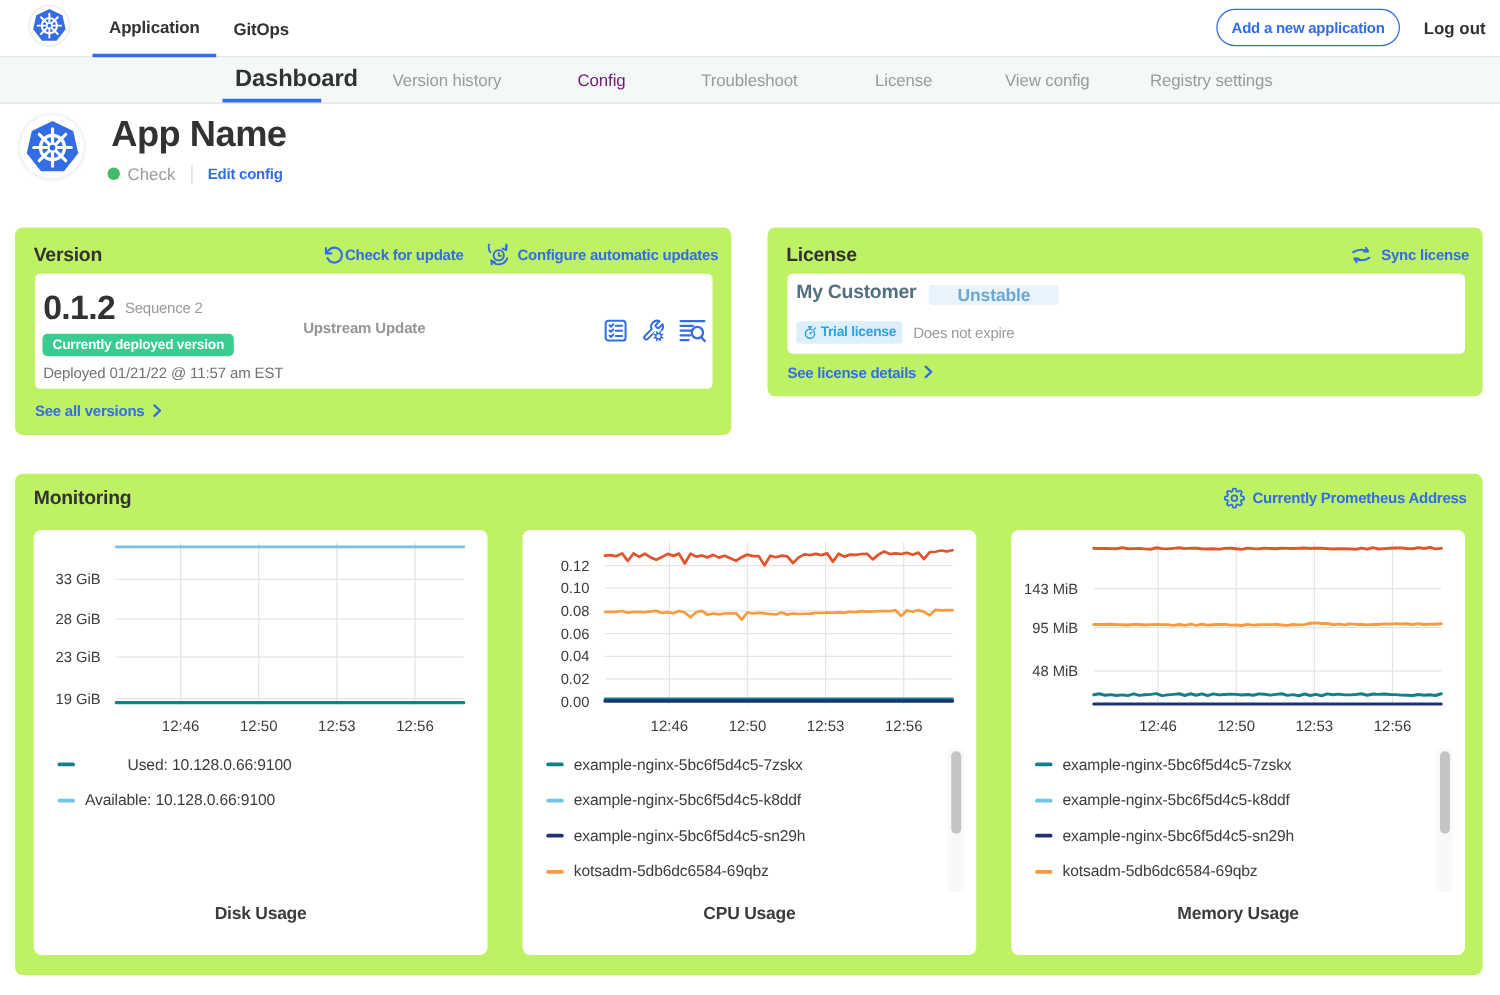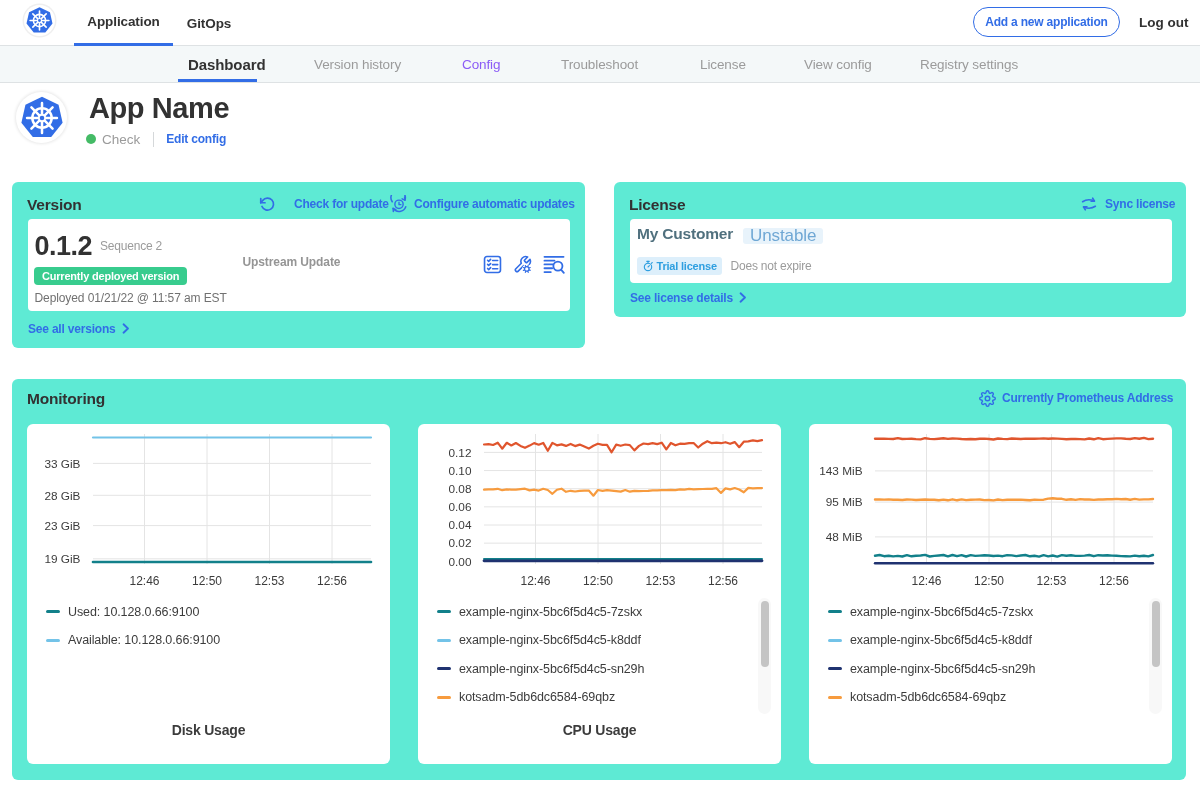--- a/index.html
+++ b/index.html
@@ -1,18 +1,18 @@
 <!DOCTYPE html>
 <html><head><meta charset="utf-8"><style>
 
 * { margin:0; padding:0; box-sizing:border-box; }
 body { width:1200px; height:796px; position:relative; background:#fff;
   font-family:"Liberation Sans",sans-serif; overflow:hidden;}
 .link { color:#326de6; font-weight:bold; font-size:12px; letter-spacing:-0.2px; white-space:nowrap; }
-.card { position:absolute; background:#5eead4; border-radius:6px; }
+.card { position:absolute; background:#bef264; border-radius:6px; }
 .white { position:absolute; background:#fff; border-radius:4px; }
 .hdr { position:absolute; font-size:15.5px; font-weight:bold; color:#323232; letter-spacing:-0.2px;}
 .iconrow { position:absolute; display:flex; align-items:center; white-space:nowrap; }
 .legend-dash { display:inline-block; width:14px; height:3px; border-radius:2px; flex:none;}
 .ltxt { font-size:12.5px; color:#3c3c3c; margin-left:8px; letter-spacing:-0.1px; white-space:nowrap;}
 </style></head><body>
 <div style="position:absolute;left:0px;top:0px;width:1200px;height:46px;background:#fff;border-bottom:1px solid #dee2e4;"></div>
 <div style="position:absolute;left:24px;top:5px;width:31px;height:31px;border-radius:50%;background:#fff;box-shadow:0 0 0 1.5px #efefef;display:flex;align-items:center;justify-content:center;">
     <svg width="29" height="29" viewBox="0 0 100 100">
       <polygon points="50.0,4.0 86.0,21.3 94.8,60.2 70.0,91.4 30.0,91.4 5.2,60.2 14.0,21.3" fill="#326de6"></polygon>
@@ -28,24 +28,24 @@
         <line x1="43.6" y1="43.6" x2="27.0" y2="27.0"></line>
       </g>
       <circle cx="50" cy="50" r="7" fill="#326de6" stroke="#fff" stroke-width="4"></circle>
     </svg>
   </div>
 <div style="position:absolute;left:74px;top:0px;width:99px;height:46px;border-bottom:3px solid #326de6;display:flex;align-items:center;justify-content:center;font-size:13.5px;font-weight:bold;color:#323232;letter-spacing:-0.1px;">Application</div>
 <div style="position:absolute;left:173px;top:0px;width:72px;height:46px;display:flex;align-items:center;justify-content:center;font-size:13.5px;font-weight:bold;color:#323232;letter-spacing:-0.1px;">GitOps</div>
 <div style="position:absolute;left:973px;top:7px;width:147px;height:30px;border:1px solid #326de6;border-radius:16px;display:flex;align-items:center;justify-content:center;font-size:12px;font-weight:bold;color:#326de6;letter-spacing:-0.2px;white-space:nowrap;">Add a new application</div>
 <div style="position:absolute;left:1139px;top:0px;height:45px;display:flex;align-items:center;font-size:13.5px;font-weight:bold;color:#323232;">Log out</div>
 <div style="position:absolute;left:0px;top:46px;width:1200px;height:37px;background:#f4f8f9;border-bottom:1px solid #dee2e4;"></div>
-<div style="position:absolute;left:188px;top:46px;height:36px;display:flex;align-items:center;font-size:15px;font-weight:bold;color:#323232;letter-spacing:-0.1px;">Dashboard</div>
+<div style="position:absolute;left:188px;top:46px;height:36px;display:flex;align-items:center;font-size:19px;font-weight:bold;color:#323232;letter-spacing:-0.1px;">Dashboard</div>
 <div style="position:absolute;left:178px;top:79px;width:79px;height:3px;background:#326de6;"></div>
 <div style="position:absolute;left:314px;top:46px;height:36px;display:flex;align-items:center;font-size:13.5px;color:#9b9b9b;letter-spacing:-0.1px;">Version history</div>
-<div style="position:absolute;left:462px;top:46px;height:36px;display:flex;align-items:center;font-size:13.5px;color:#8b5cf6;letter-spacing:-0.1px;">Config</div>
+<div style="position:absolute;left:462px;top:46px;height:36px;display:flex;align-items:center;font-size:13.5px;color:#701a75;letter-spacing:-0.1px;">Config</div>
 <div style="position:absolute;left:561px;top:46px;height:36px;display:flex;align-items:center;font-size:13.5px;color:#9b9b9b;letter-spacing:-0.1px;">Troubleshoot</div>
 <div style="position:absolute;left:700px;top:46px;height:36px;display:flex;align-items:center;font-size:13.5px;color:#9b9b9b;letter-spacing:-0.1px;">License</div>
 <div style="position:absolute;left:804px;top:46px;height:36px;display:flex;align-items:center;font-size:13.5px;color:#9b9b9b;letter-spacing:-0.1px;">View config</div>
 <div style="position:absolute;left:920px;top:46px;height:36px;display:flex;align-items:center;font-size:13.5px;color:#9b9b9b;letter-spacing:-0.1px;">Registry settings</div>
 <div style="position:absolute;left:16px;top:92px;width:51px;height:51px;border-radius:50%;background:#fff;box-shadow:0 0 3px 1px #e9e9e9;display:flex;align-items:center;justify-content:center;">
     <svg width="46" height="46" viewBox="0 0 100 100">
       <polygon points="50.0,4.0 86.0,21.3 94.8,60.2 70.0,91.4 30.0,91.4 5.2,60.2 14.0,21.3" fill="#326de6"></polygon>
       <g stroke="#fff" stroke-width="5.5" fill="none" stroke-linecap="round">
         <circle cx="50" cy="50" r="21"></circle>
         <line x1="50.0" y1="41.0" x2="50.0" y2="17.5"></line>
@@ -67,21 +67,21 @@
     <span style="margin-left:13px;width:1px;height:15px;background:#d5d8da;display:inline-block;"></span>
     <span style="margin-left:12px;font-size:12px;font-weight:bold;color:#326de6;letter-spacing:-0.2px;">Edit config</span>
   </div>
 <div class="card" style="left:12px;top:182px;width:573px;height:166px;">
 <div class="hdr" style="left:15px;top:14px;">Version</div>
 <div class="iconrow" style="left:247px;top:13px;height:18px;">
       <svg width="17" height="17" viewBox="0 0 24 24" fill="none" stroke="#326de6" stroke-width="2.4" stroke-linecap="round" stroke-linejoin="round">
         <polyline points="2.5 3.5 2.5 9.5 8.5 9.5"></polyline>
         <path d="M4.2 14.8 A 8.5 8.5 0 1 0 5.3 6.2 L 2.5 9.5"></path>
       </svg>
-      <span class="link" style="margin-left:18px;">Check for update</span>
+      <span class="link" style="margin-left:0;">Check for update</span>
     </div>
 <div class="iconrow" style="left:378px;top:13px;height:18px;">
       <svg width="18" height="18" viewBox="0 0 20 20" fill="none" stroke="#326de6" stroke-width="1.7" stroke-linecap="round" stroke-linejoin="round">
         <path d="M2.48,7.56 A8.0,8.0 0 1 1 16.55,5.71"></path>
         <path d="M13.47,4.27 L16.55,5.71 L16.26,2.32"></path>
         <path d="M17.52,13.04 A8.0,8.0 0 0 1 3.45,14.89"></path>
         <path d="M6.53,16.33 L3.45,14.89 L3.74,18.28"></path>
         <circle cx="10.0" cy="10.3" r="4.6" stroke-width="1.6"></circle>
         <path d="M10.0,8.1 L10.0,10.7 L12.1,10.7" stroke-width="1.5"></path>
       </svg>
@@ -146,21 +146,21 @@
       <svg width="18" height="18" viewBox="0 0 20 20" fill="none" stroke="#326de6" stroke-width="1.8" stroke-linecap="round" stroke-linejoin="round">
         <path d="M2.9,7.5 C6.6,5.0 11.8,4.9 15.9,6.7"></path>
         <path d="M12.30,6.93 L16.10,6.80 L14.09,3.58"></path>
         <path d="M17.1,12.5 C13.4,15.0 8.2,15.1 4.1,13.3"></path>
         <path d="M7.70,13.07 L3.90,13.20 L5.91,16.42"></path>
       </svg>
       <span class="link" style="margin-left:7px;text-align:center;">Sync license</span>
     </div>
 <div class="white" style="left:15.5px;top:36.5px;width:542px;height:64px;">
 <div style="position:absolute;left:7.5px;top:6.5px;font-size:15.5px;font-weight:bold;color:#50707e;letter-spacing:-0.2px;">My Customer</div>
-<div style="position:absolute;left:113.5px;top:9px;height:16.5px;background:#e8f3fb;border-radius:3px;padding:0 7px;display:flex;align-items:center;font-size:17px;color:#6fa7d4;letter-spacing:-0.1px;">Unstable</div>
+<div style="position:absolute;left:113.5px;top:9px;height:16.5px;background:#e8f3fb;border-radius:3px;padding:0 23px;display:flex;align-items:center;font-size:14px;color:#6fa7d4;letter-spacing:-0.1px;font-weight:bold;">Unstable</div>
 <div style="position:absolute;left:7px;top:38px;height:18px;background:#ddeffb;border-radius:3px;padding:0 5px;display:flex;align-items:center;font-size:11px;font-weight:bold;color:#2f9fe0;letter-spacing:-0.2px;">
         <svg width="12" height="12" viewBox="0 0 16 16" fill="none" stroke="#2f9fe0" stroke-width="1.5" stroke-linecap="round">
           <circle cx="8" cy="9.3" r="4.9"></circle>
           <line x1="6.3" y1="1.8" x2="9.7" y2="1.8"></line>
           <line x1="8" y1="1.8" x2="8" y2="4.2"></line>
           <line x1="12.6" y1="4.4" x2="13.7" y2="3.3"></line>
           <line x1="8" y1="9.3" x2="9.9" y2="7.6"></line>
         </svg>
         <span style="margin-left:3px;">Trial license</span>
       </div>
@@ -198,21 +198,21 @@
           <text x="53.5" y="75.5" text-anchor="end" font-size="11.8" fill="#3c3c3c">28 GiB</text>
           <text x="53.5" y="105.8" text-anchor="end" font-size="11.8" fill="#3c3c3c">23 GiB</text>
           <text x="53.5" y="139.0" text-anchor="end" font-size="11.8" fill="#3c3c3c">19 GiB</text>
           <text x="117.5" y="160.5" text-anchor="middle" font-size="12" fill="#3c3c3c">12:46</text>
           <text x="180.0" y="160.5" text-anchor="middle" font-size="12" fill="#3c3c3c">12:50</text>
           <text x="242.5" y="160.5" text-anchor="middle" font-size="12" fill="#3c3c3c">12:53</text>
           <text x="305.0" y="160.5" text-anchor="middle" font-size="12" fill="#3c3c3c">12:56</text>
           <path d="M66.0,13.5 L344.0,13.5" fill="none" stroke="#73c3e8" stroke-width="2.2" stroke-linejoin="round" stroke-linecap="round"></path>
           <path d="M66.0,138.0 L344.0,138.0" fill="none" stroke="#12808a" stroke-width="2.6" stroke-linejoin="round" stroke-linecap="round"></path>
         </svg></div>
-      <div style="position:absolute;left:19px;top:181px;display:flex;align-items:center;height:13px;">
+      <div style="position:absolute;left:19px;top:181px;display:flex;align-items:center;height:13px;gap:34px;">
         <span class="legend-dash" style="background:#12808a;"></span>
         <span class="ltxt">Used: 10.128.0.66:9100</span>
       </div>
       <div style="position:absolute;left:19px;top:209.5px;display:flex;align-items:center;height:13px;">
         <span class="legend-dash" style="background:#73c3e8;"></span>
         <span class="ltxt">Available: 10.128.0.66:9100</span>
       </div>
       <div style="position:absolute;left:0px;top:298px;width:363px;text-align:center;font-size:14px;font-weight:bold;color:#3c3c3c;letter-spacing:-0.2px;">Disk Usage</div>
     </div>
 <div class="white" style="left:406px;top:45px;width:363px;height:340px;border-radius:6px;">
@@ -298,13 +298,14 @@
         <span class="legend-dash" style="background:#1f3270;"></span>
         <span class="ltxt">example-nginx-5bc6f5d4c5-sn29h</span>
       </div>
       <div style="position:absolute;left:19px;top:266.5px;display:flex;align-items:center;height:13px;">
         <span class="legend-dash" style="background:#f79b3e;"></span>
         <span class="ltxt">kotsadm-5db6dc6584-69qbz</span>
       </div>
       <div style="position:absolute;left:340px;top:174px;width:13px;height:116px;background:#f8f8f8;border-radius:7px;">
         <div style="position:absolute;left:2.5px;top:3px;width:8px;height:66px;background:#c4c4c4;border-radius:4px;"></div>
       </div>
+      <div style="position:absolute;left:0px;top:298px;width:363px;text-align:center;font-size:14px;font-weight:bold;color:#3c3c3c;letter-spacing:-0.2px;">Memory Usage</div>
     </div>
 </div>
 </body></html>

